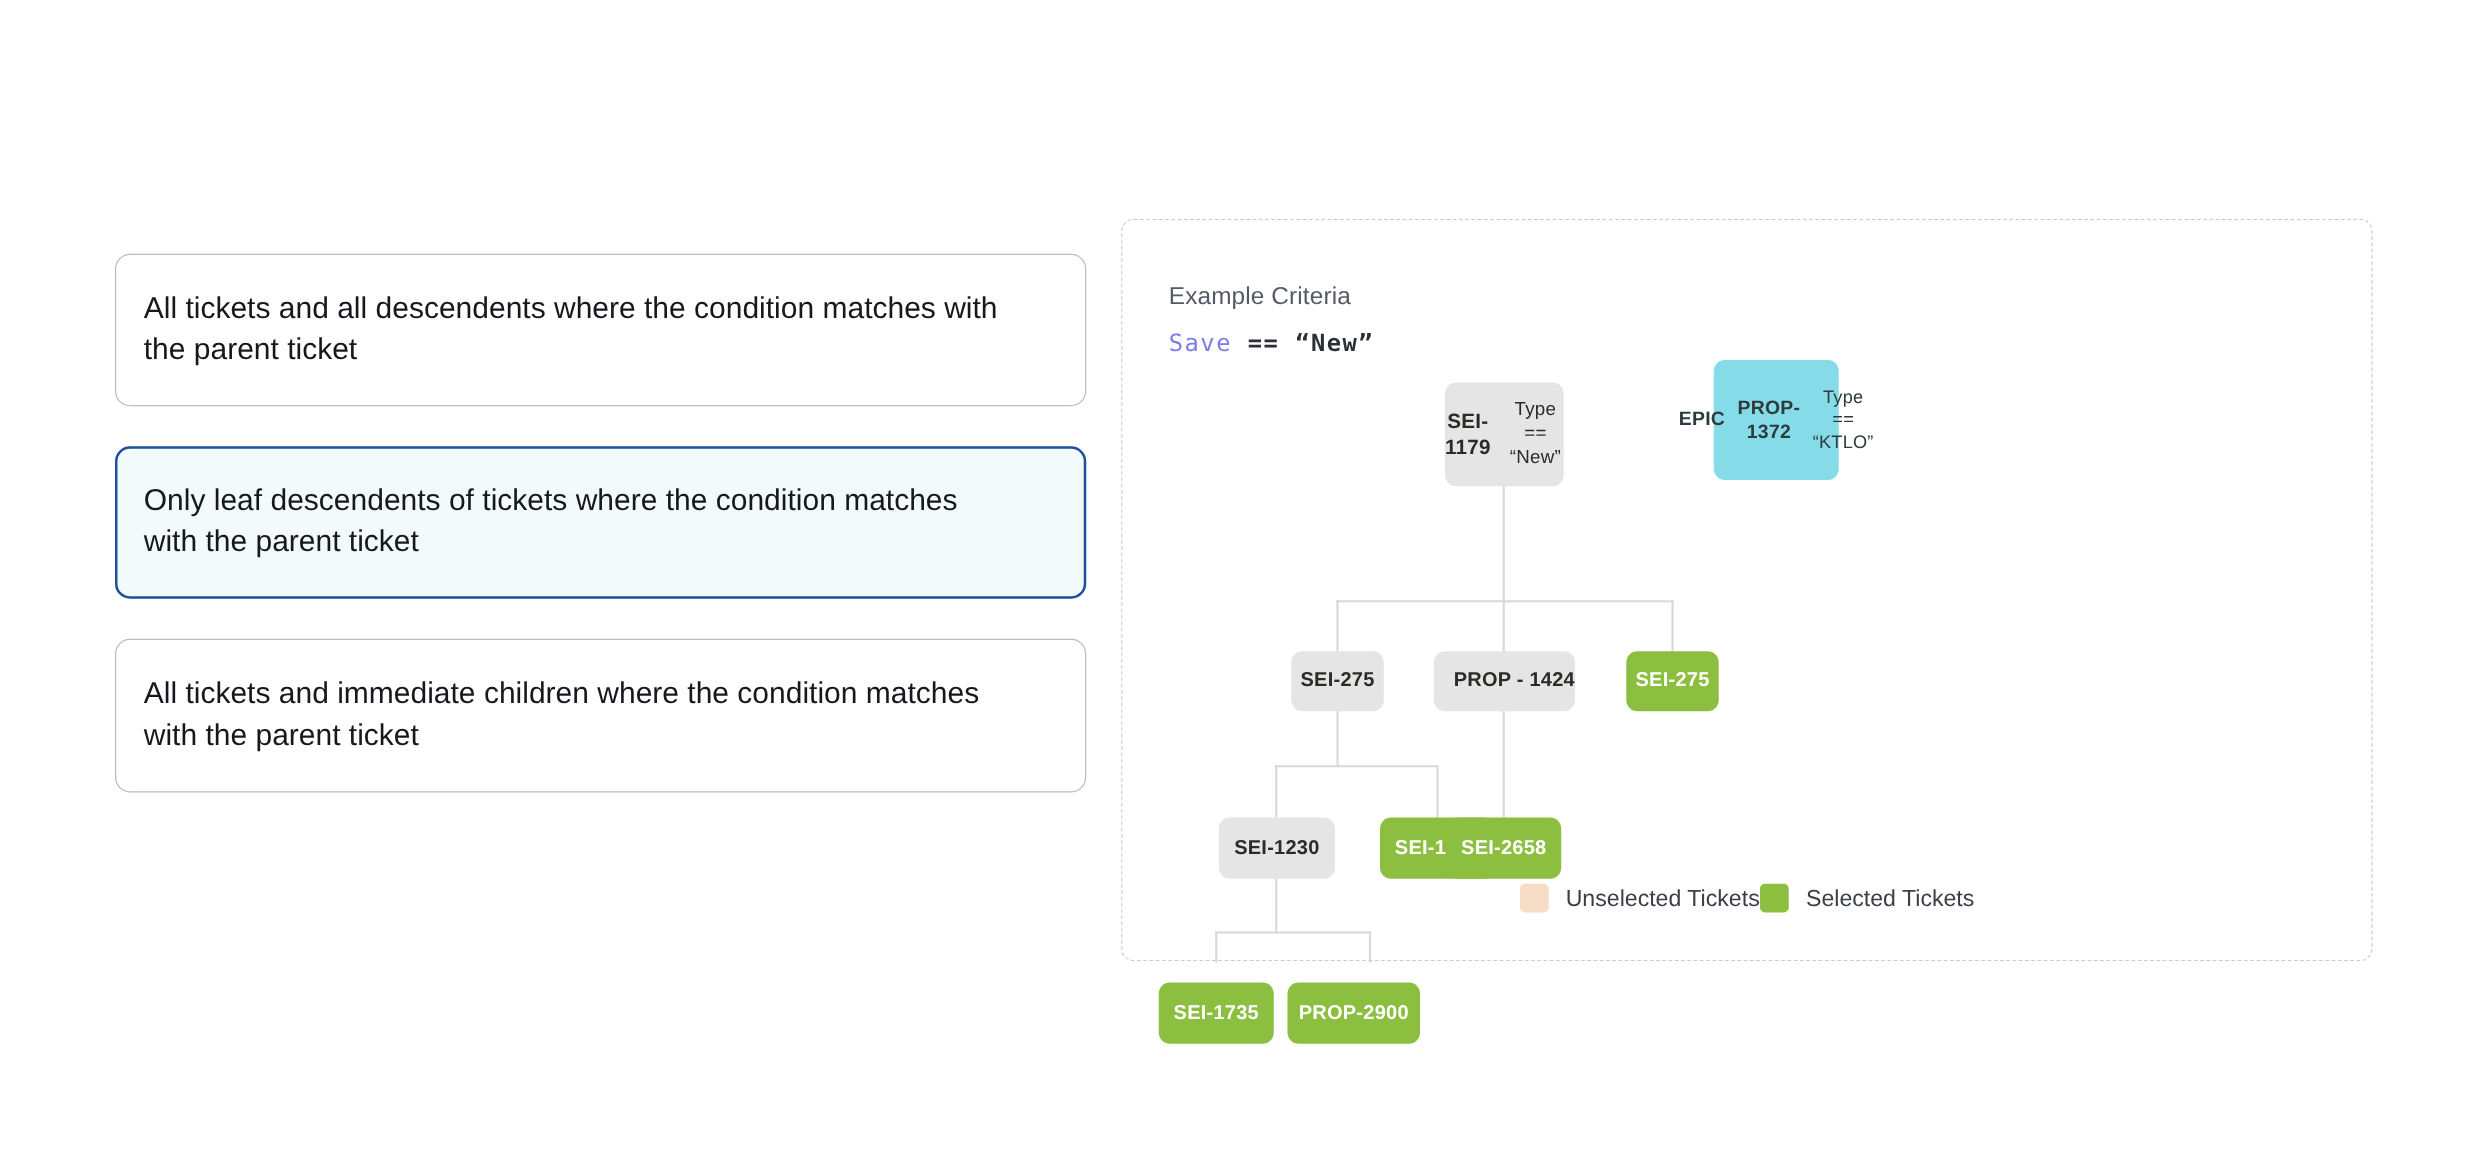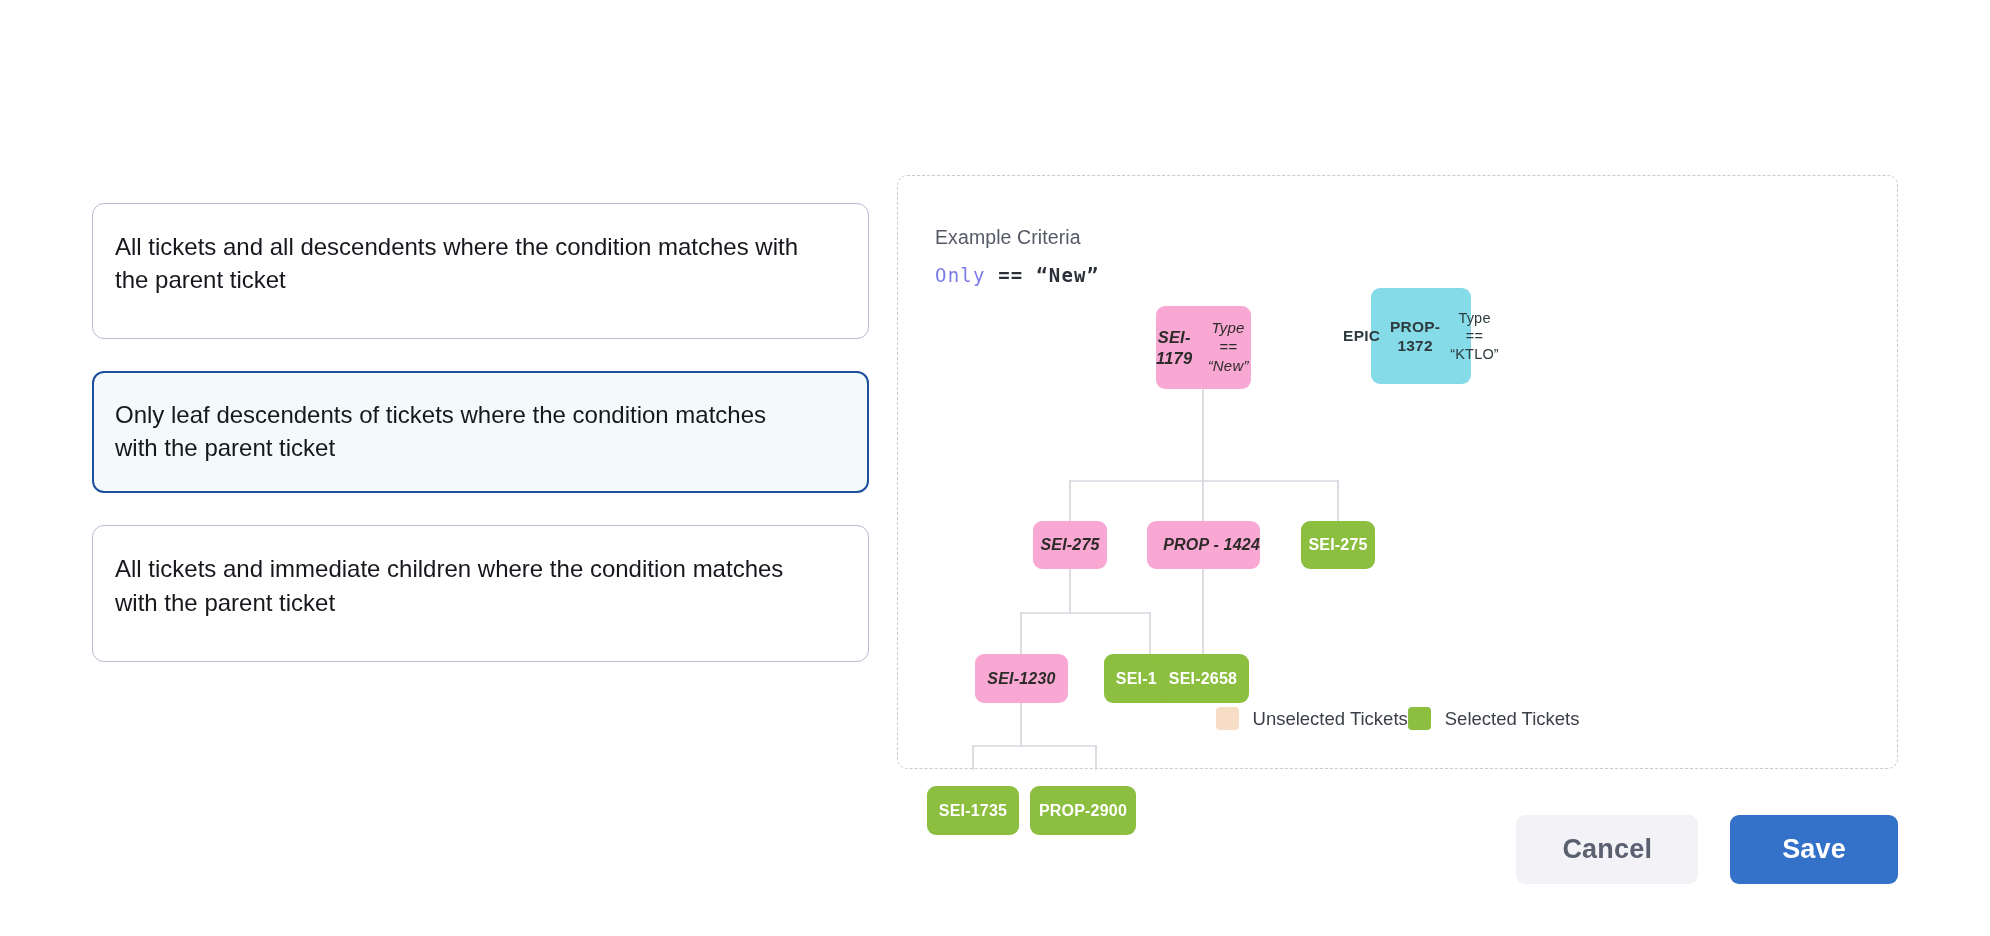--- a/index.html
+++ b/index.html
@@ -39,21 +39,21 @@
     width: 777px;
     display: flex;
     flex-direction: column;
     gap: 32px;
   }
 
   .option-card {
     border: 1.5px solid #b9bace;
     border-radius: 12px;
     background: #ffffff;
-    padding: 26px 22px 42px 22px;
+    padding: 26px 22px 28px 22px;
     font-size: 24px;
     line-height: 1.38;
     color: #16181d;
     cursor: pointer;
     min-height: 72px;
     display: flex;
     align-items: center;
   }
 
   .option-card.selected {
@@ -122,21 +122,21 @@
     text-align: center;
     font-weight: 700;
     letter-spacing: 0.2px;
     line-height: 1.25;
   }
   .node .sub {
     font-weight: 400;
     letter-spacing: 0.2px;
   }
 
-  .node.peach { background: #f9a8d4; color: #2d2b28; font-style: italic; }
+  .node.peach { background: #e5e5e5; color: #2d2b28; }
   .node.green { background: #8cbe3f; color: #ffffff; }
   .node.cyan  { background: #86dbe8; color: #2d3b3e; }
 
   
   .legend {
     position: absolute;
     left: 0;
     right: 0;
     bottom: 38px;
     display: flex;
@@ -206,21 +206,21 @@
     <div class="option-card">
       <span class="option-text">All tickets and immediate children where the condition matches with the parent ticket</span>
     </div>
 
   </div>
 
   <div class="diagram-panel">
 
     <div class="criteria-label">Example Criteria</div>
 
-    <div class="criteria-code"><span class="kw">Only</span> <span class="op">==</span> <span class="str">“New”</span></div>
+    <div class="criteria-code"><span class="kw">Save</span> <span class="op">==</span> <span class="str">“New”</span></div>
 
     <svg class="tree-lines" viewBox="0 0 1001 594">
       <g stroke="#d6d8df" stroke-width="1.7" fill="none" stroke-linecap="square">
 
         <path d="M305,213 L305,305"></path>
 
         <path d="M172,305 L440,305"></path>
 
         <path d="M172,305 L172,345"></path>
         <path d="M305,305 L305,345"></path>
@@ -289,18 +289,14 @@
         <span>Unselected Tickets</span>
       </div>
       <div class="legend-item">
         <span class="swatch" style="background:#8cbe3f;"></span>
         <span>Selected Tickets</span>
       </div>
     </div>
 
   </div>
 
-  <div class="footer">
-    <button class="btn btn-cancel">Cancel</button>
-    <button class="btn btn-save">Save</button>
-  </div>
 
 </div>
 
 </body></html>

